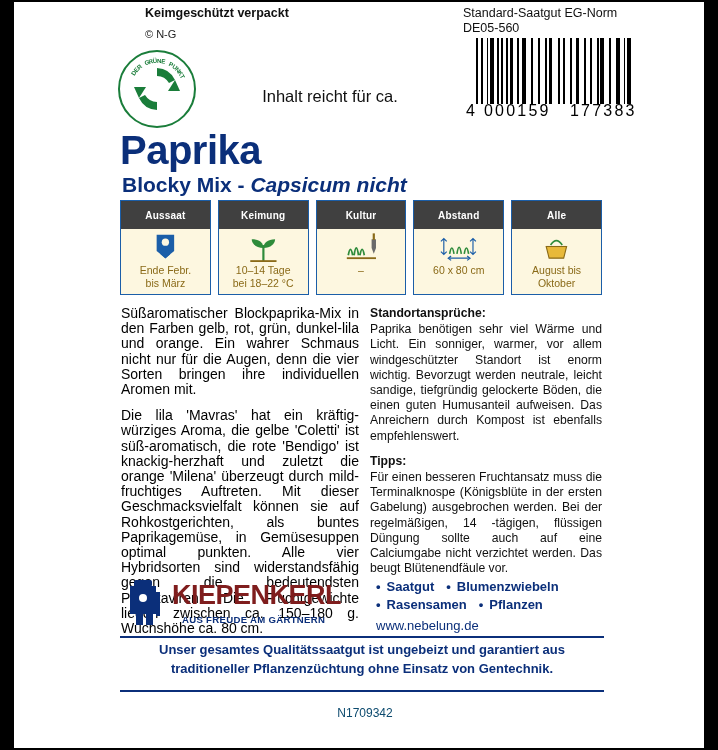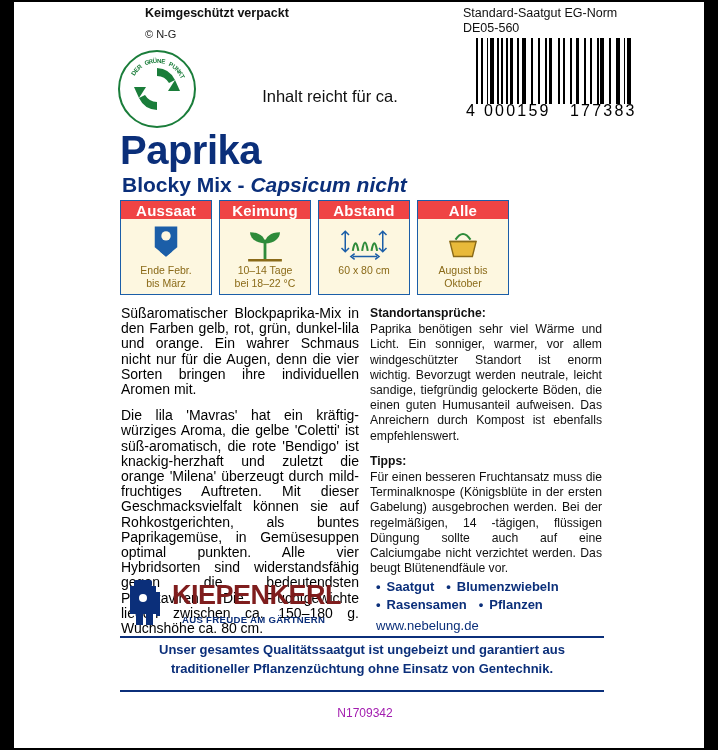--- a/index.html
+++ b/index.html
@@ -149,24 +149,24 @@
   .panel {
     position: relative;
     width: 92px;
     height: 95px;
     background: #fdf7e0;
     border: 1px solid #1b5ea8;
     display: flex;
     flex-direction: column;
   }
   .panel-head {
-    height: 18px;
-    background: #ef4444;
+    height: 28px;
+    background: #404040;
     color: #fff;
-    font-size: 15px;
+    font-size: 10px;
     font-weight: bold;
     display: flex;
     align-items: center;
     justify-content: center;
     letter-spacing: .2px;
   }
   .panel-art {
     flex: 1 1 auto;
     position: relative;
   }
@@ -277,21 +277,21 @@
     font-weight: bold;
     color: #0b2f7a;
     line-height: 19px;
   }
 
   .article-no {
     position: absolute;
     top: 706px; left: 0; width: 718px;
     text-align: center;
     font-size: 12px;
-    color: #a21caf;
+    color: #0c4a6e;
     padding-left: 12px;
   }
 
   
   .bar-left, .bar-right {
     position: absolute;
     top: 0; bottom: 0;
     width: 14px;
     background: #000;
   }
@@ -427,20 +427,35 @@
           <path d="M46 26 C56 26 62 20 62 14 C52 14 46 19 46 26 Z" fill="#2e8b3a"></path>
           <path d="M28 44 L64 44" stroke="#8a6a18" stroke-width="2.5"></path>
         </svg>
       </div>
       <div class="panel-text">
         <div>10–14 Tage</div>
         <div>bei 18–22 °C</div>
       </div>
     </div>
 
+    <div class="panel">
+      <div class="panel-head">Kultur</div>
+      <div class="panel-art">
+        <svg viewBox="0 0 92 48">
+          <path d="M28 36 q3 -16 6 0 M36 36 q3 -20 6 0 M44 36 q3 -16 6 0" fill="none" stroke="#2e8b3a" stroke-width="2.4"></path>
+          <path d="M60 14 l6 0 l0 12 l-3 8 l-3 -8 Z" fill="#6a6a6a"></path>
+          <rect x="61.5" y="6" width="3" height="9" fill="#8a6a18"></rect>
+          <path d="M26 40 L66 40" stroke="#8a6a18" stroke-width="2.5"></path>
+        </svg>
+      </div>
+      <div class="panel-text">
+        <div>–</div>
+        <div></div>
+      </div>
+    </div>
 
     <div class="panel">
       <div class="panel-head">Abstand</div>
       <div class="panel-art">
         <svg viewBox="0 0 92 48">
           <path d="M26 14 L26 34 M22 17 l4 -4 l4 4 M22 31 l4 4 l4 -4" stroke="#1b5ea8" stroke-width="1.6" fill="none"></path>
           <path d="M66 14 L66 34 M62 17 l4 -4 l4 4 M62 31 l4 4 l4 -4" stroke="#1b5ea8" stroke-width="1.6" fill="none"></path>
           <path d="M34 34 q3 -16 6 0 M44 34 q3 -18 6 0 M54 34 q3 -16 6 0" fill="none" stroke="#2e8b3a" stroke-width="2.2"></path>
           <path d="M34 40 L60 40 M36 37 l-4 3 l4 3 M58 37 l4 3 l-4 3" stroke="#1b5ea8" stroke-width="1.6" fill="none"></path>
         </svg>

